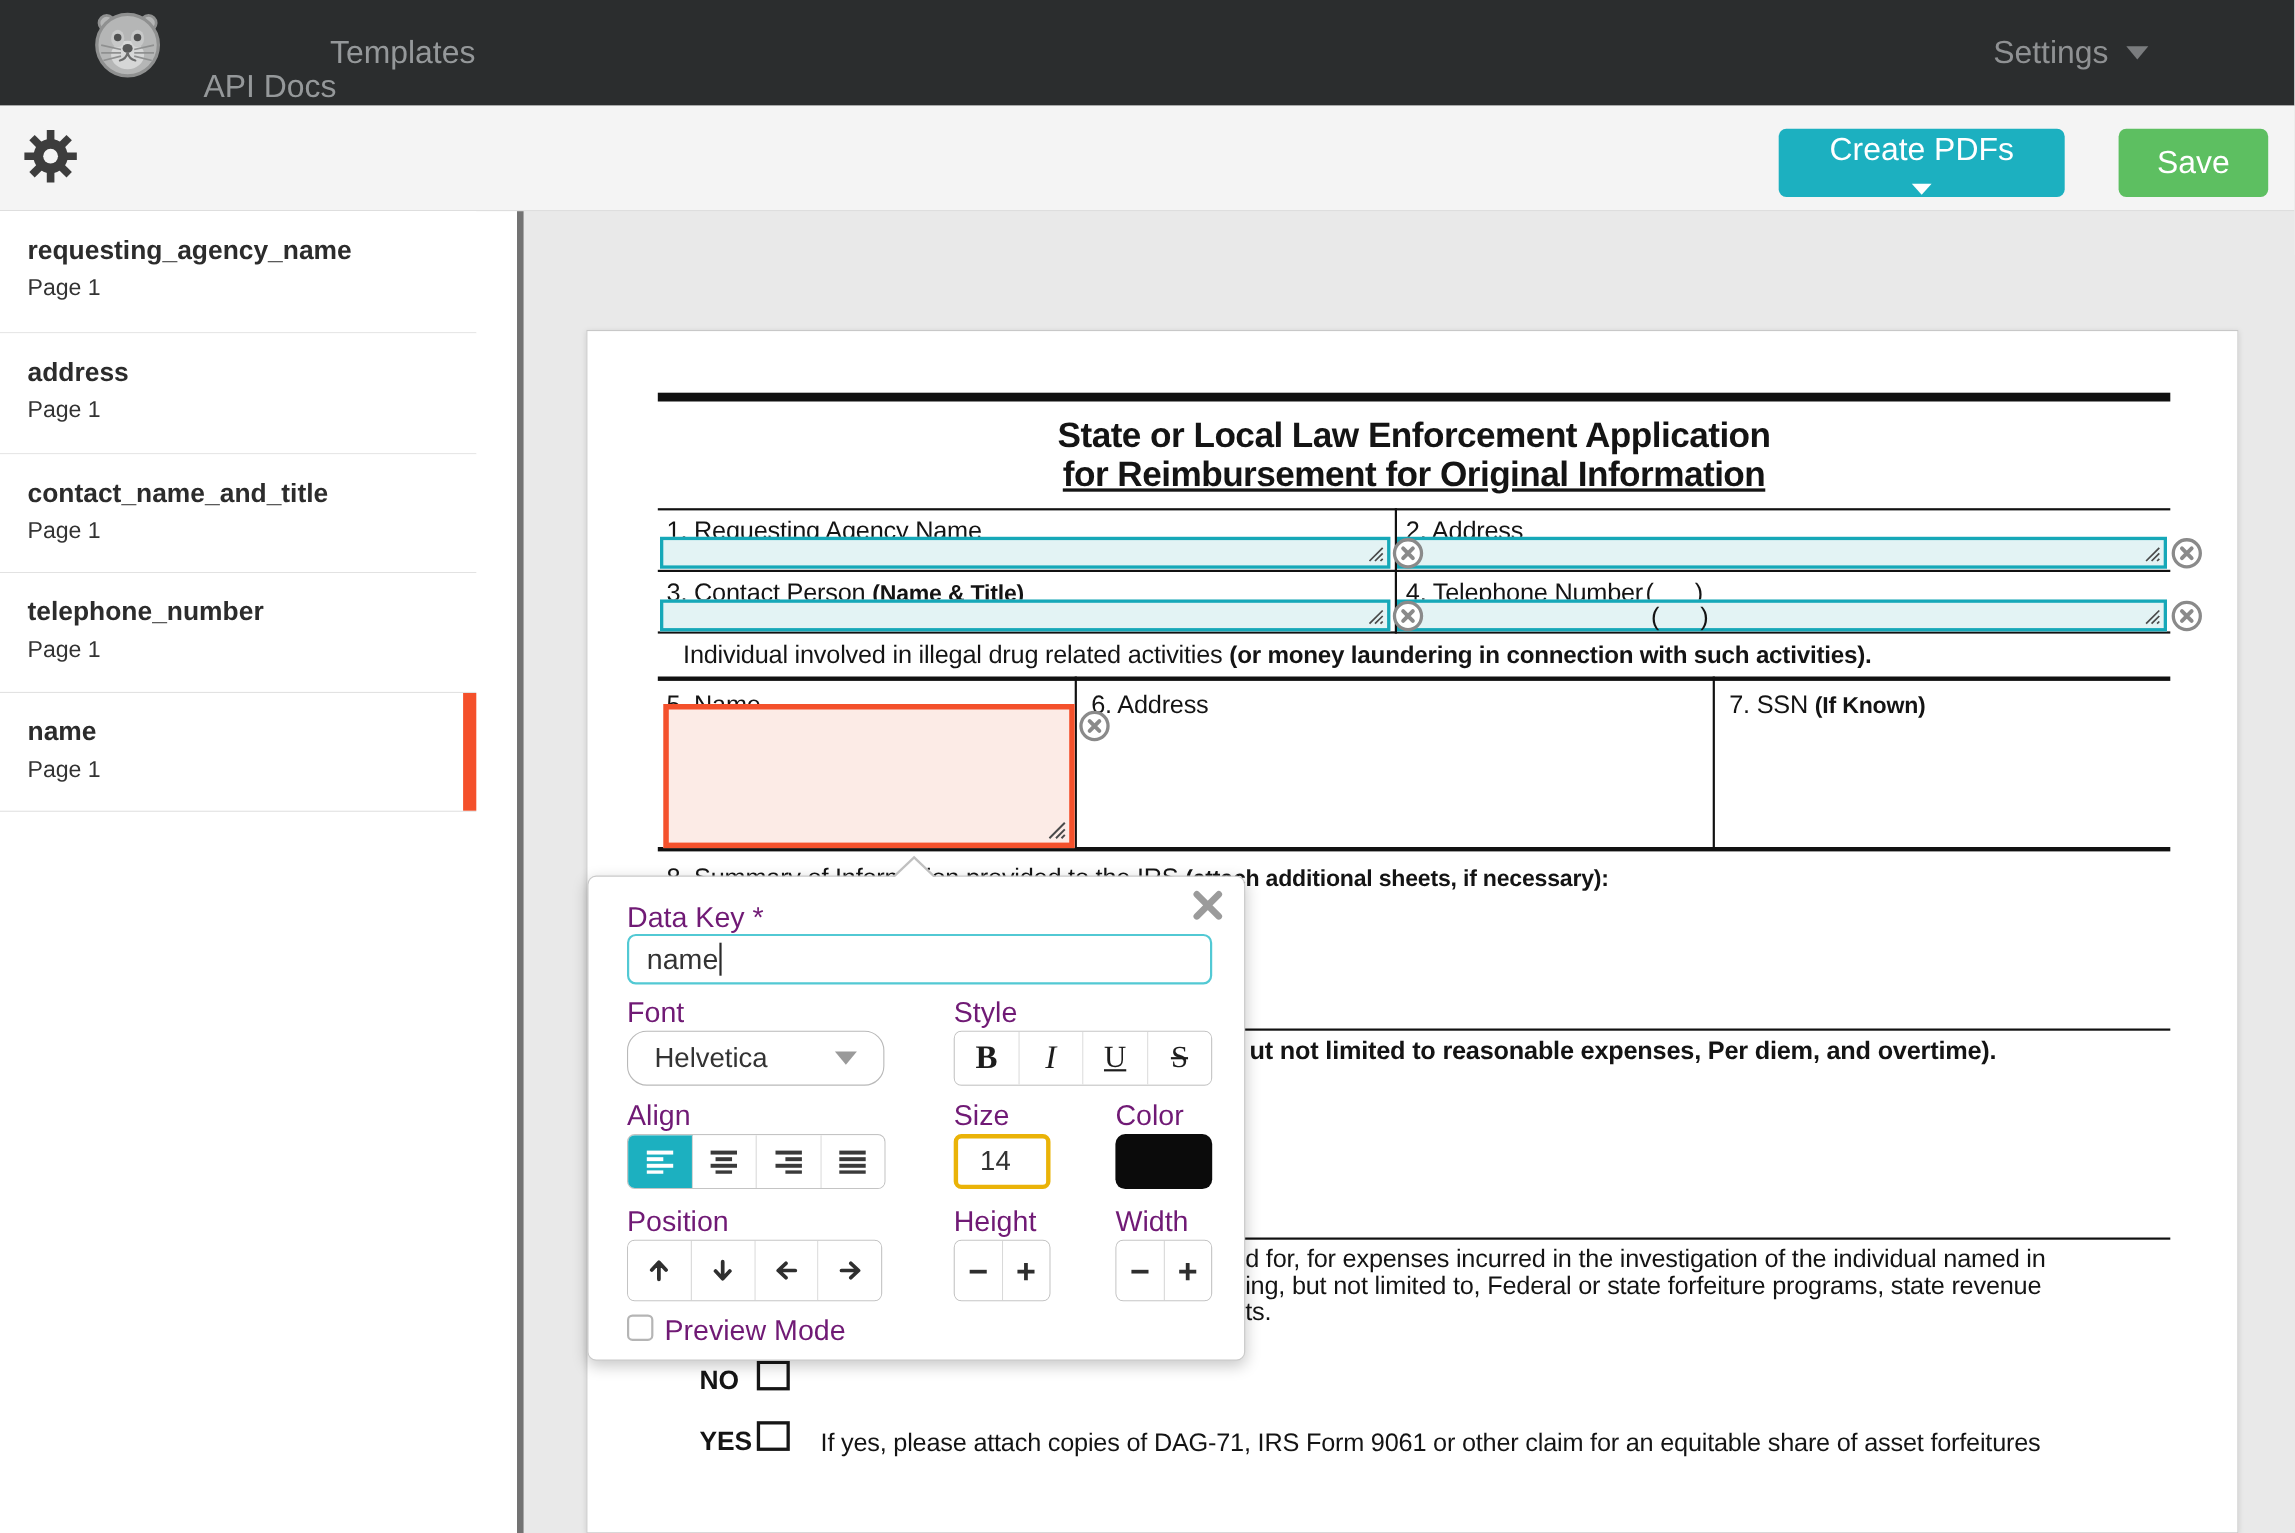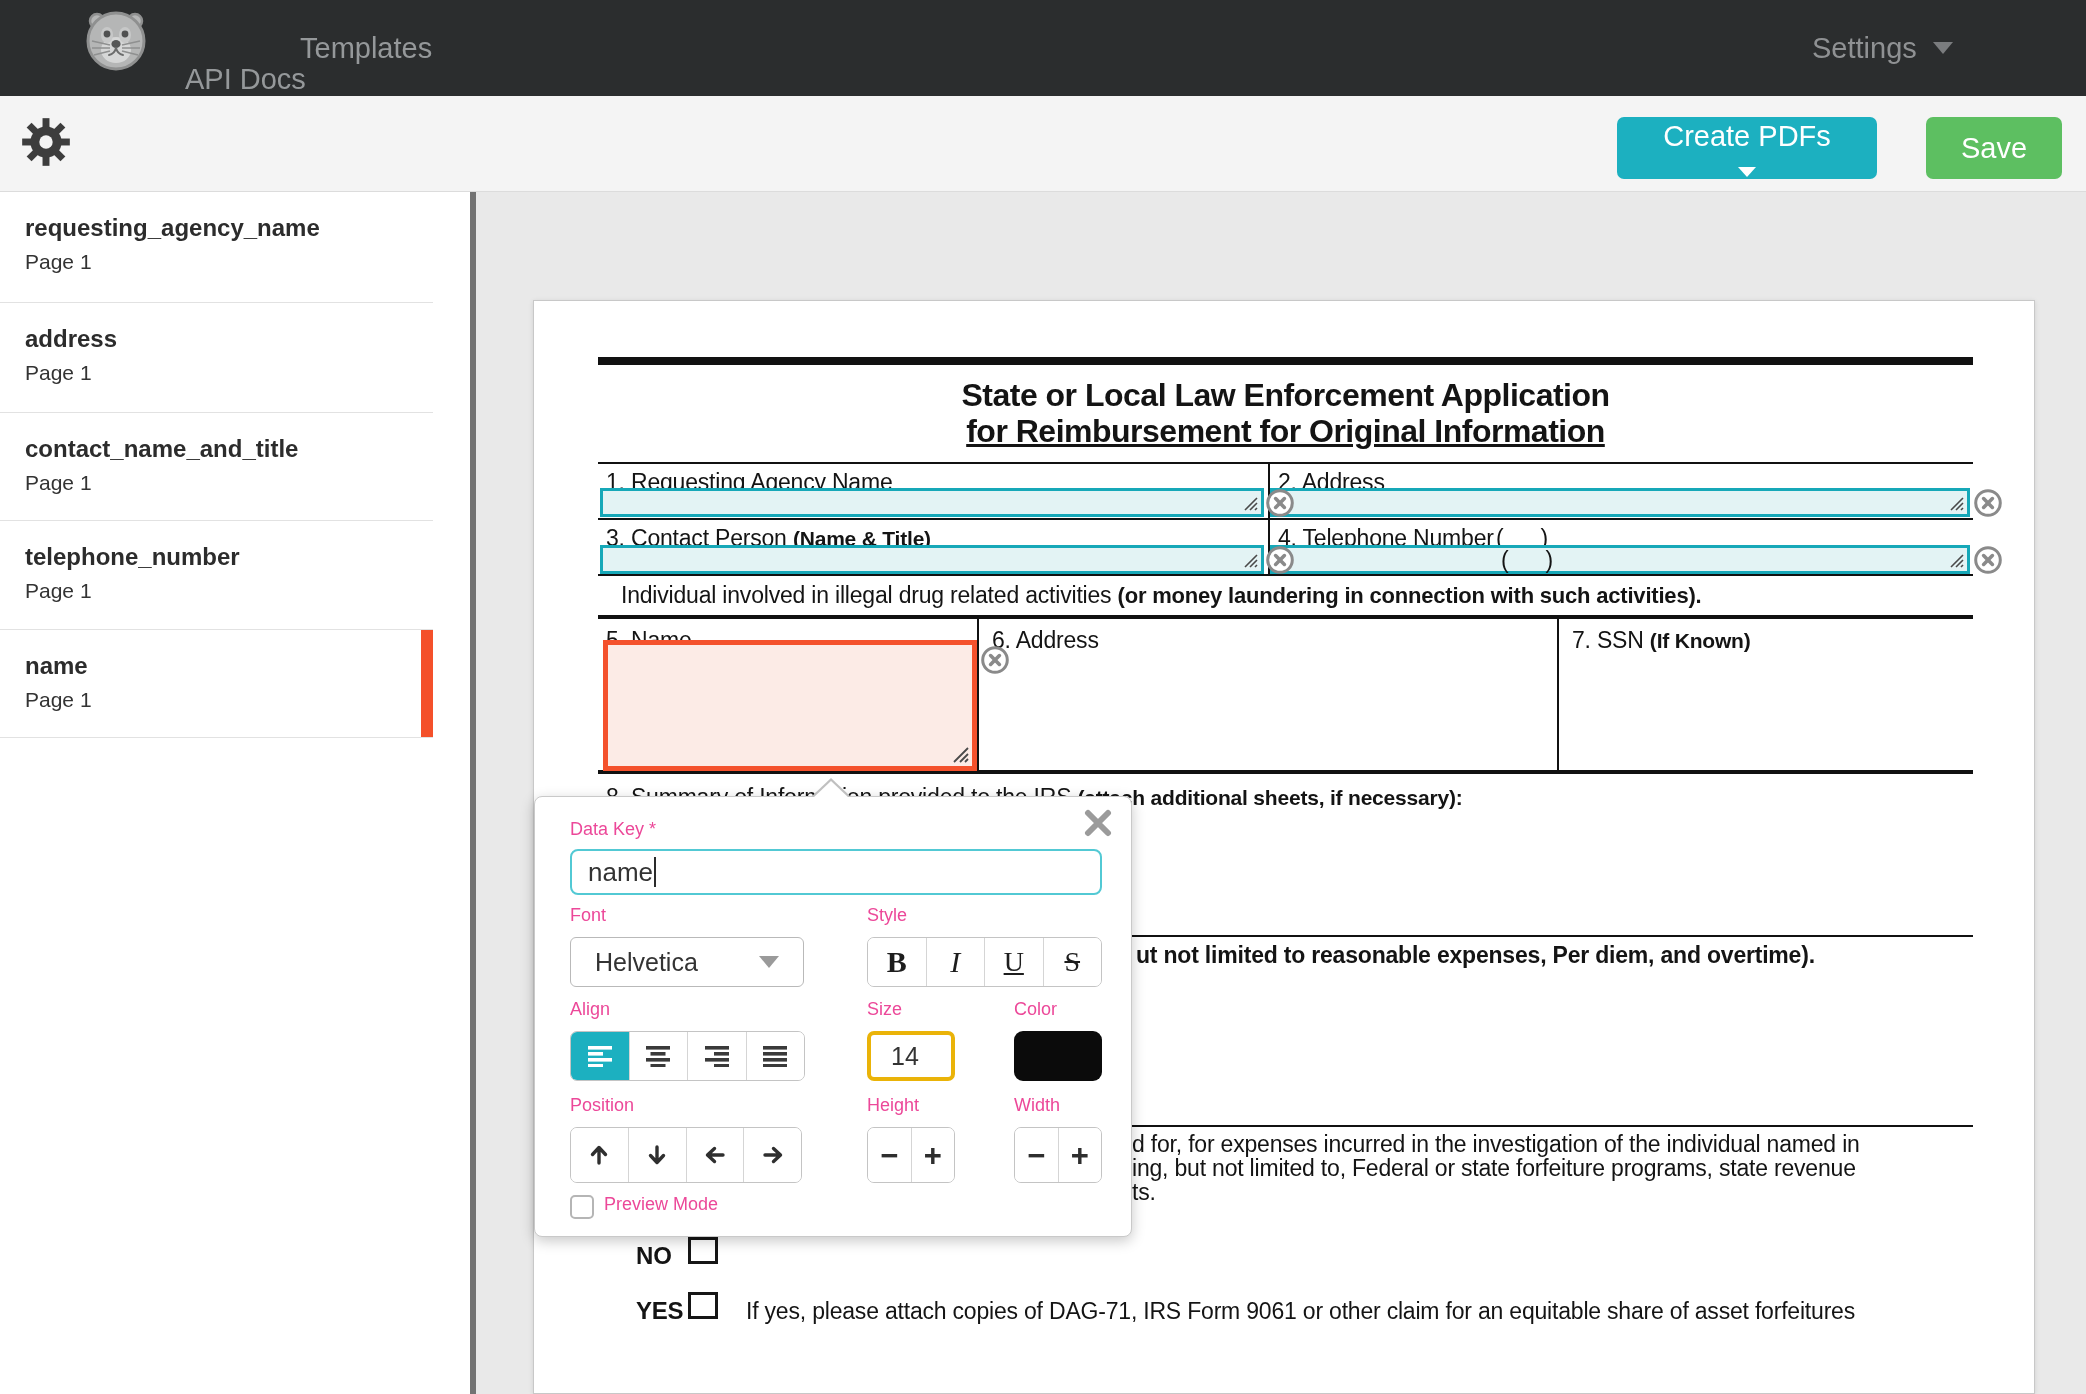--- a/index.html
+++ b/index.html
@@ -50,28 +50,28 @@
   .docbox{position:absolute;border:3px solid #161616;background:transparent;box-sizing:border-box;}
 
   
   .popover{position:absolute;left:534px;top:796px;width:598px;height:441px;background:#fff;
            border:1px solid #c9c9c9;border-radius:8px;box-sizing:border-box;
            box-shadow:0 4px 14px rgba(0,0,0,.22);z-index:50;color:#222;}
   .pop-arrow-border{position:absolute;left:276px;top:-19px;width:0;height:0;
       border-left:20px solid transparent;border-right:20px solid transparent;border-bottom:19px solid #c0c0c0;}
   .pop-arrow{position:absolute;left:278px;top:-16px;width:0;height:0;
       border-left:18px solid transparent;border-right:18px solid transparent;border-bottom:17px solid #fff;}
-  .pop-label{position:absolute;font-size:18px;color:#ec4899;}
+  .pop-label{position:absolute;font-size:26px;color:#701a75;}
   .dk-input{position:absolute;left:35px;top:52px;width:532px;height:46px;border:2px solid #52c9d4;
             border-radius:8px;box-sizing:border-box;background:#fff;font-size:26px;color:#333;
             display:flex;align-items:center;padding-left:16px;}
   .cursorbar{display:inline-block;width:2px;height:30px;background:#2b2b2b;margin-left:1px;animation:blink 1.1s steps(1) infinite;}
   @keyframes blink{50%{opacity:0;}}
   .select{position:absolute;left:35px;top:140px;width:234px;height:50px;border:1px solid #b9b9b9;
-          border-radius:6px;box-sizing:border-box;background:#fff;display:flex;align-items:center;
+          border-radius:18px;box-sizing:border-box;background:#fff;display:flex;align-items:center;
           padding-left:24px;font-size:25px;color:#333;cursor:pointer;}
   .select .caret{position:absolute;right:24px;border-top-color:#9a9a9a;}
   .grp{position:absolute;display:flex;border:1px solid #c4c4c4;border-radius:7px;overflow:hidden;
        background:#fff;box-sizing:border-box;}
   .grp .cell{flex:1;display:flex;align-items:center;justify-content:center;border-right:1px solid #d5d5d5;
              cursor:pointer;background:#fff;}
   .grp .cell:last-child{border-right:none;}
   .grp .cell.sel{background:#1cb0c0;}
   .serif{font-family:"Liberation Serif","DejaVu Serif",serif;color:#1d1d1d;}
   .mini{position:absolute;width:88px;height:50px;}

